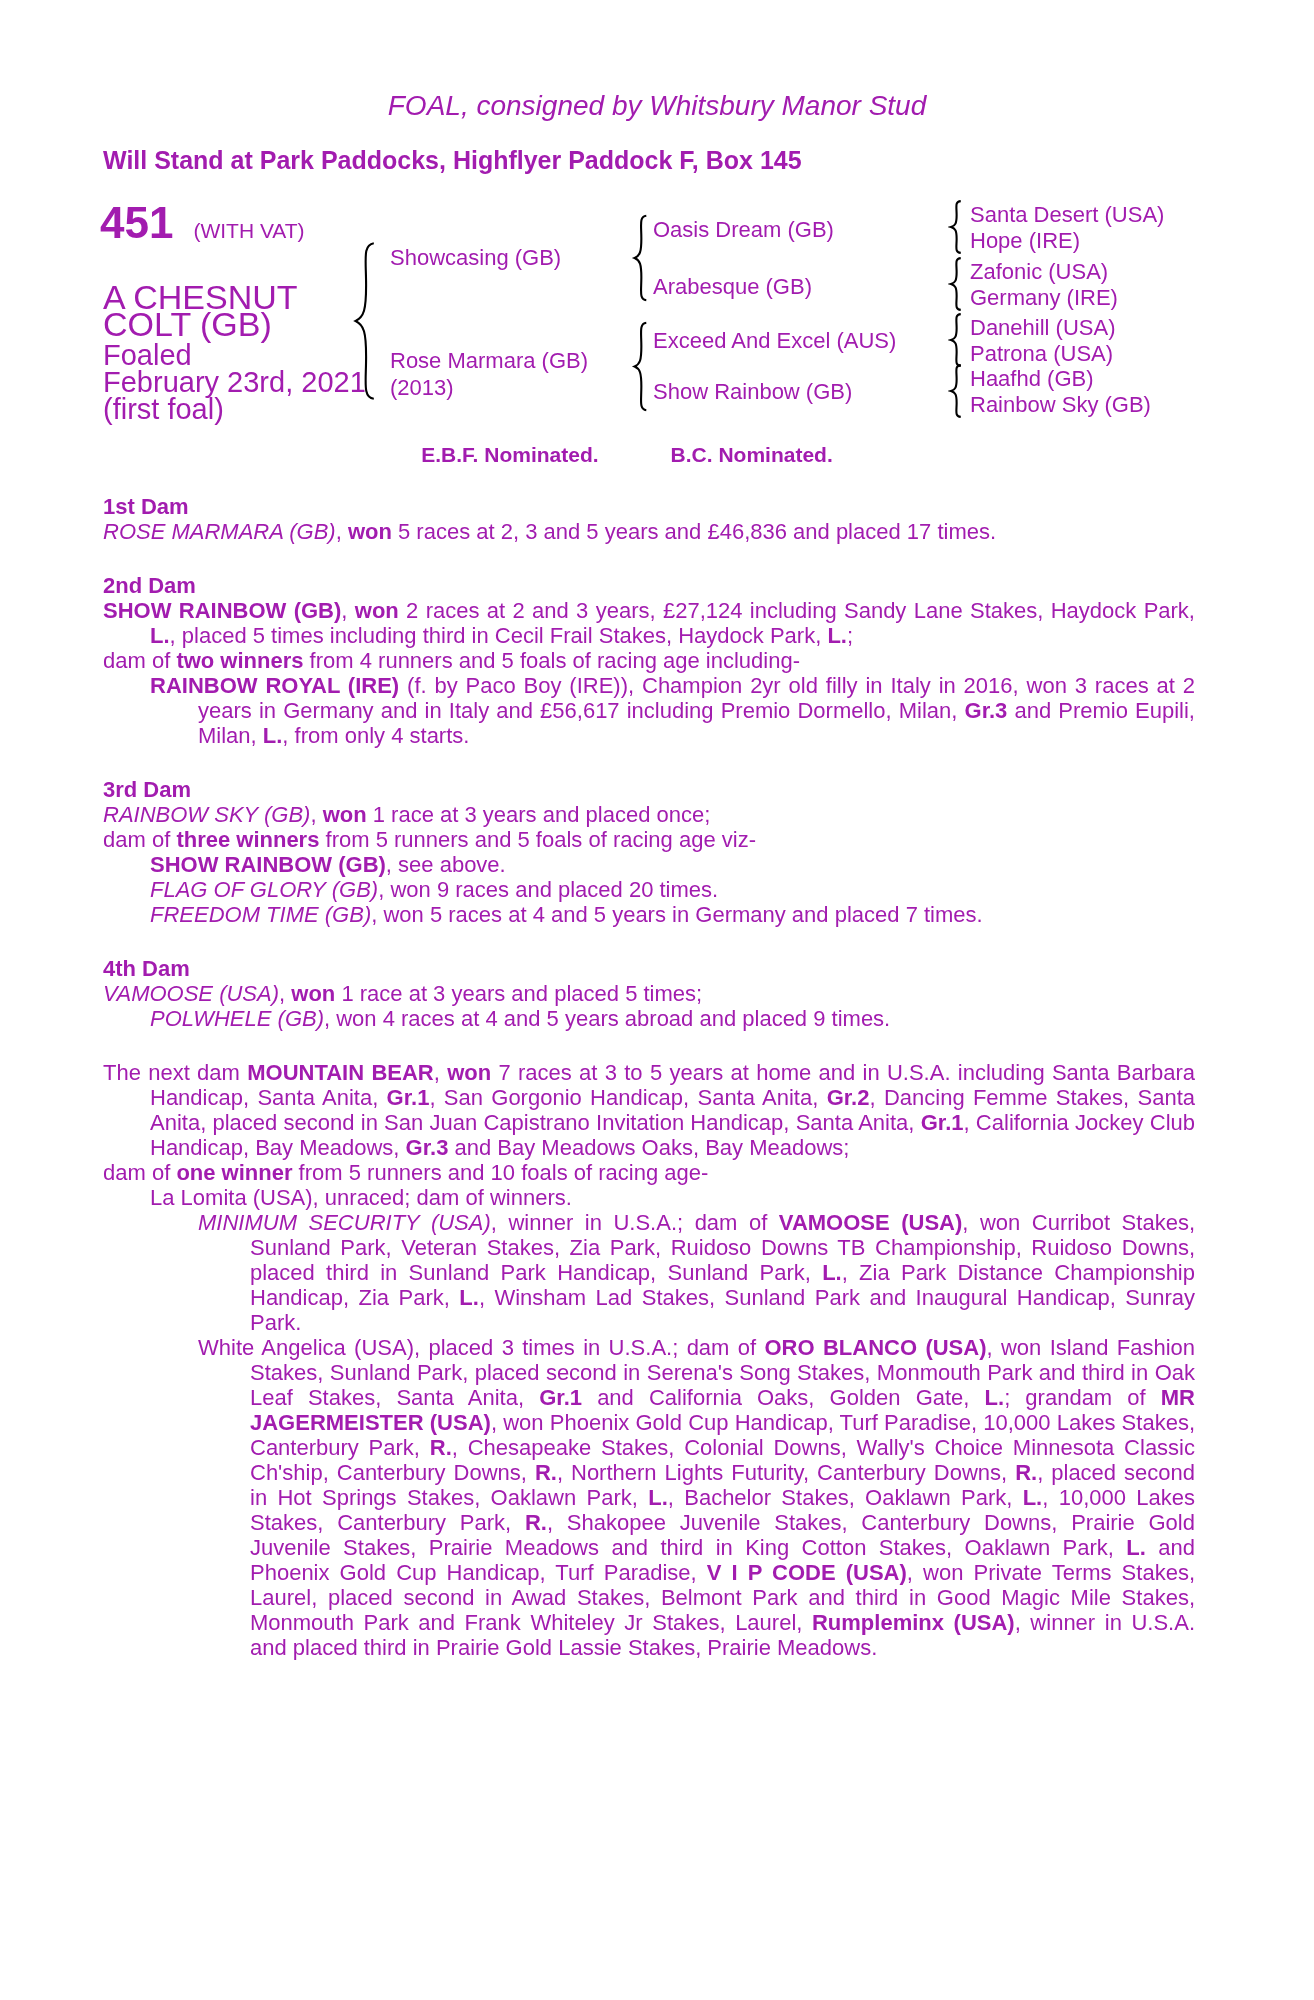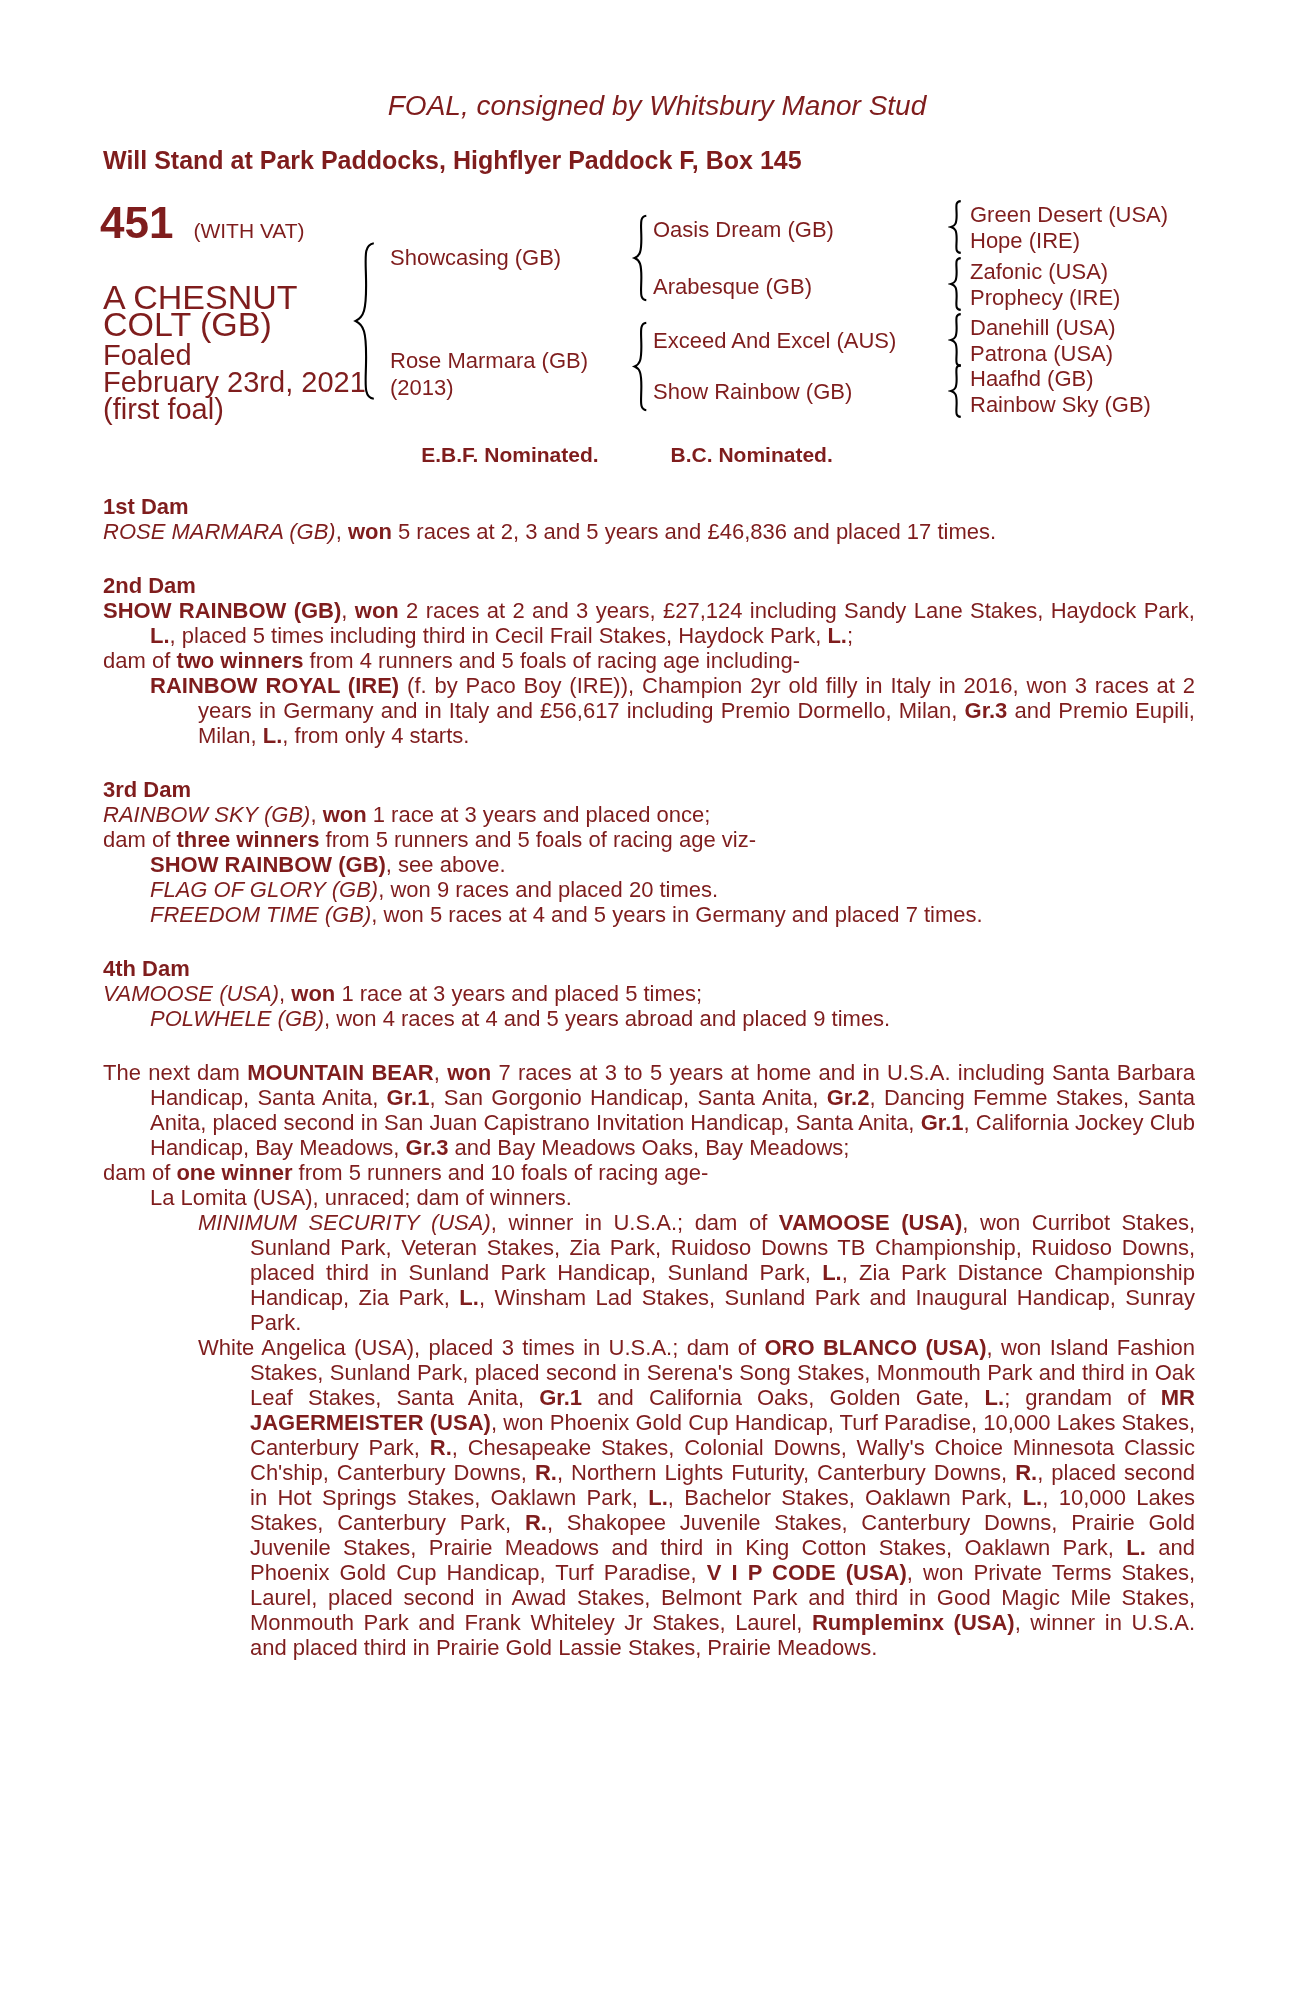--- a/index.html
+++ b/index.html
@@ -1,18 +1,18 @@
 <!DOCTYPE html>
 <html><head>
 <meta charset="utf-8">
 <style>
   html,body { margin:0; padding:0; background:#fff; }
   .page {
     position:relative; width:1314px; height:2000px; background:#ffffff;
-    font-family:"Liberation Sans","DejaVu Sans",sans-serif; color:#7f1d1d;
+    font-family:"Liberation Sans","DejaVu Sans",sans-serif; color:#a21caf;
     overflow:hidden;
   }
   .title { position:absolute; top:90px; left:0; width:100%; text-align:center;
     font-style:italic; font-size:28px; }
   .stand { position:absolute; top:146px; left:103px; font-weight:bold; font-size:25px; }
 
   .lot { position:absolute; top:200px; left:100px; white-space:nowrap; }
   .lot-num { font-size:44px; font-weight:bold; line-height:46px; }
   .vat { font-size:21px; margin-left:20px; }
 
@@ -92,24 +92,24 @@
   <svg class="brace" style="left:948px;top:257px;width:15px;height:54px" viewBox="0 0 20 100" preserveAspectRatio="none">
     <path d="M17 2 C 9 3, 11.5 12, 11.5 28 C 11.5 43, 10 47.5, 4 50 C 10 52.5, 11.5 57, 11.5 72 C 11.5 88, 9 97, 17 98" vector-effect="non-scaling-stroke"></path>
   </svg>
   <svg class="brace" style="left:948px;top:313px;width:15px;height:54px" viewBox="0 0 20 100" preserveAspectRatio="none">
     <path d="M17 2 C 9 3, 11.5 12, 11.5 28 C 11.5 43, 10 47.5, 4 50 C 10 52.5, 11.5 57, 11.5 72 C 11.5 88, 9 97, 17 98" vector-effect="non-scaling-stroke"></path>
   </svg>
   <svg class="brace" style="left:948px;top:364px;width:15px;height:54px" viewBox="0 0 20 100" preserveAspectRatio="none">
     <path d="M17 2 C 9 3, 11.5 12, 11.5 28 C 11.5 43, 10 47.5, 4 50 C 10 52.5, 11.5 57, 11.5 72 C 11.5 88, 9 97, 17 98" vector-effect="non-scaling-stroke"></path>
   </svg>
 
-  <div class="ped-name" style="left:970px;top:202px">Green Desert (USA)</div>
+  <div class="ped-name" style="left:970px;top:202px">Santa Desert (USA)</div>
   <div class="ped-name" style="left:970px;top:228px">Hope (IRE)</div>
   <div class="ped-name" style="left:970px;top:259px">Zafonic (USA)</div>
-  <div class="ped-name" style="left:970px;top:285px">Prophecy (IRE)</div>
+  <div class="ped-name" style="left:970px;top:285px">Germany (IRE)</div>
   <div class="ped-name" style="left:970px;top:315px">Danehill (USA)</div>
   <div class="ped-name" style="left:970px;top:341px">Patrona (USA)</div>
   <div class="ped-name" style="left:970px;top:366px">Haafhd (GB)</div>
   <div class="ped-name" style="left:970px;top:392px">Rainbow Sky (GB)</div>
 
   <div class="nominated">
     <span>E.B.F. Nominated.</span>
     <span>B.C. Nominated.</span>
   </div>
 

